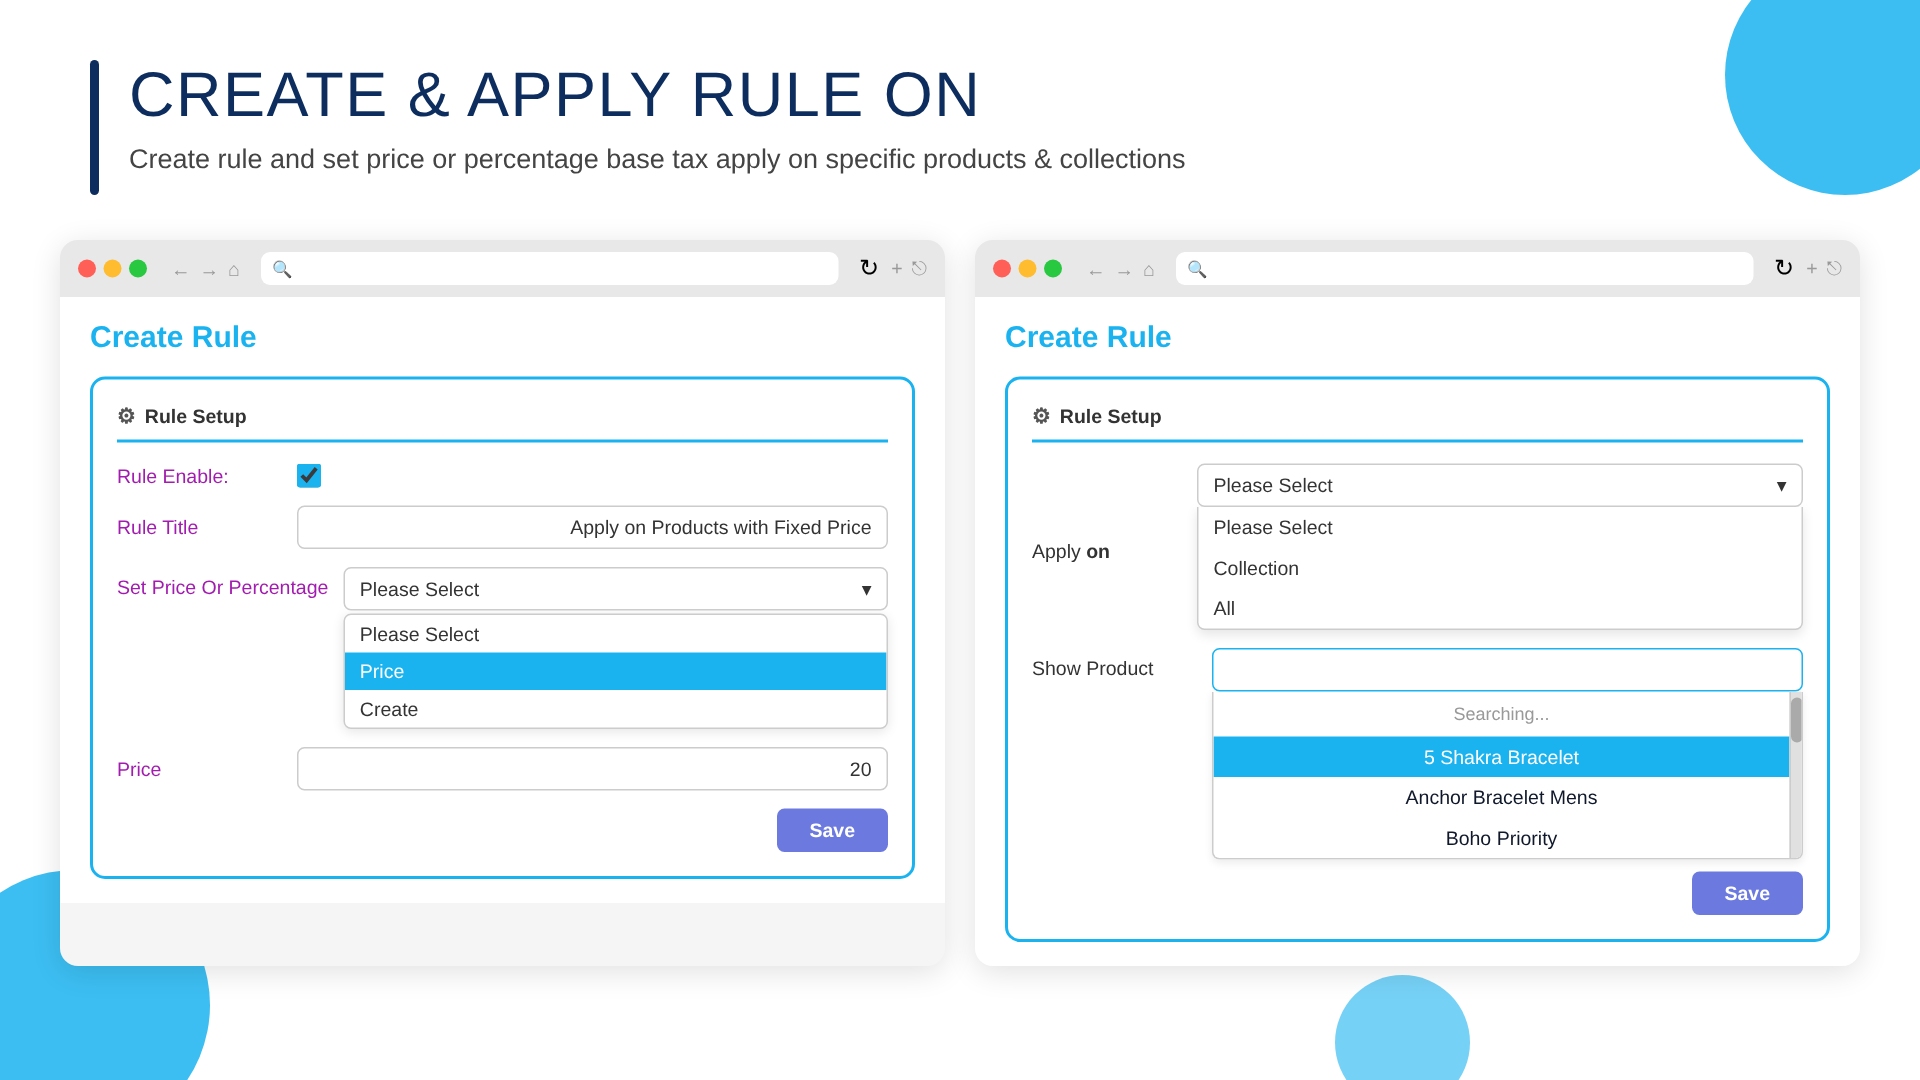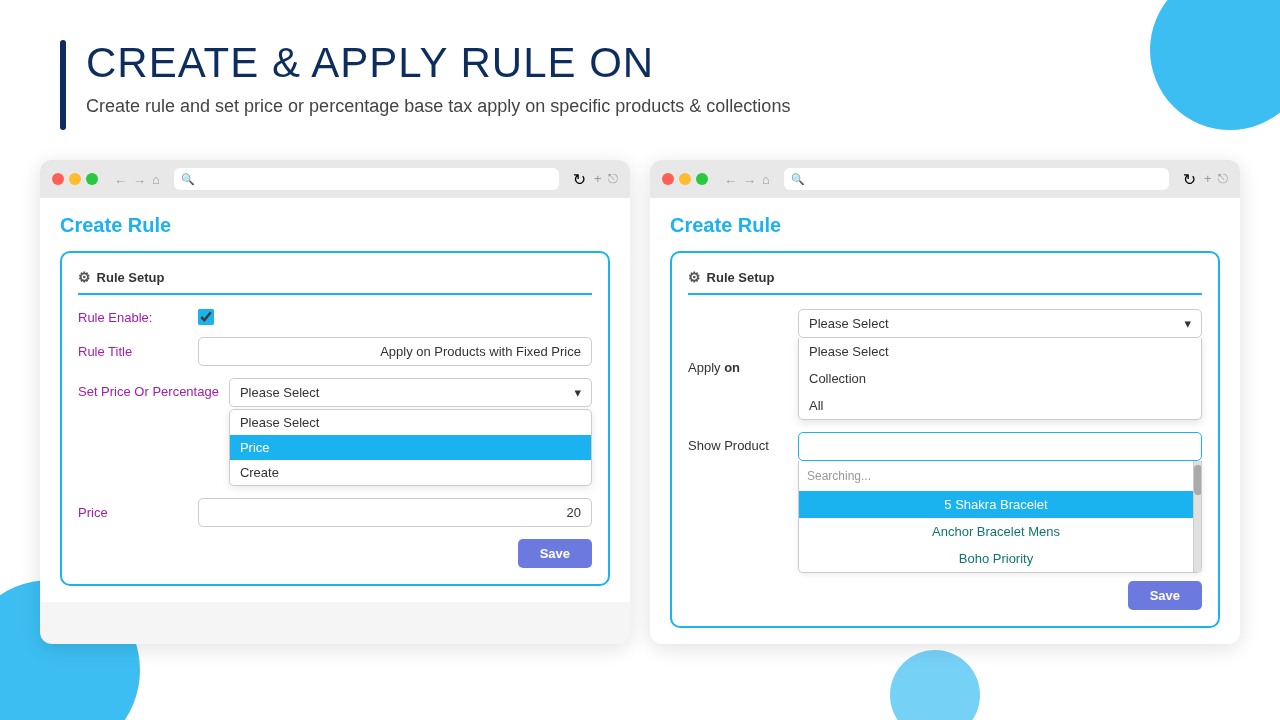--- a/index.html
+++ b/index.html
@@ -293,20 +293,21 @@
     .apply-on-option.selected {
       background: #1ab3f0;
       color: white;
     }
 
     
     .show-product-row {
       display: flex;
       align-items: flex-start;
       margin-bottom: 8px;
+      gap: 10px;
     }
     .show-product-label {
       font-size: 13px;
       color: #333;
       min-width: 110px;
       flex-shrink: 0;
       padding-top: 6px;
     }
     .show-product-area {
       flex: 1;
@@ -324,28 +325,29 @@
       border: 1px solid #ccc;
       border-top: none;
       border-radius: 0 0 5px 5px;
       overflow: hidden;
       max-height: 120px;
       overflow-y: auto;
       background: white;
       box-shadow: 0 2px 6px rgba(0,0,0,0.08);
     }
     .product-searching {
+      text-align: center;
       padding: 8px;
       color: #999;
       font-size: 12px;
     }
     .product-item {
       padding: 6px 10px;
       font-size: 13px;
-      color: #0f766e;
+      color: #0f172a;
       cursor: pointer;
       text-align: center;
     }
     .product-item.selected {
       background: #1ab3f0;
       color: white;
     }
   </style>
 </head>
 <body>

